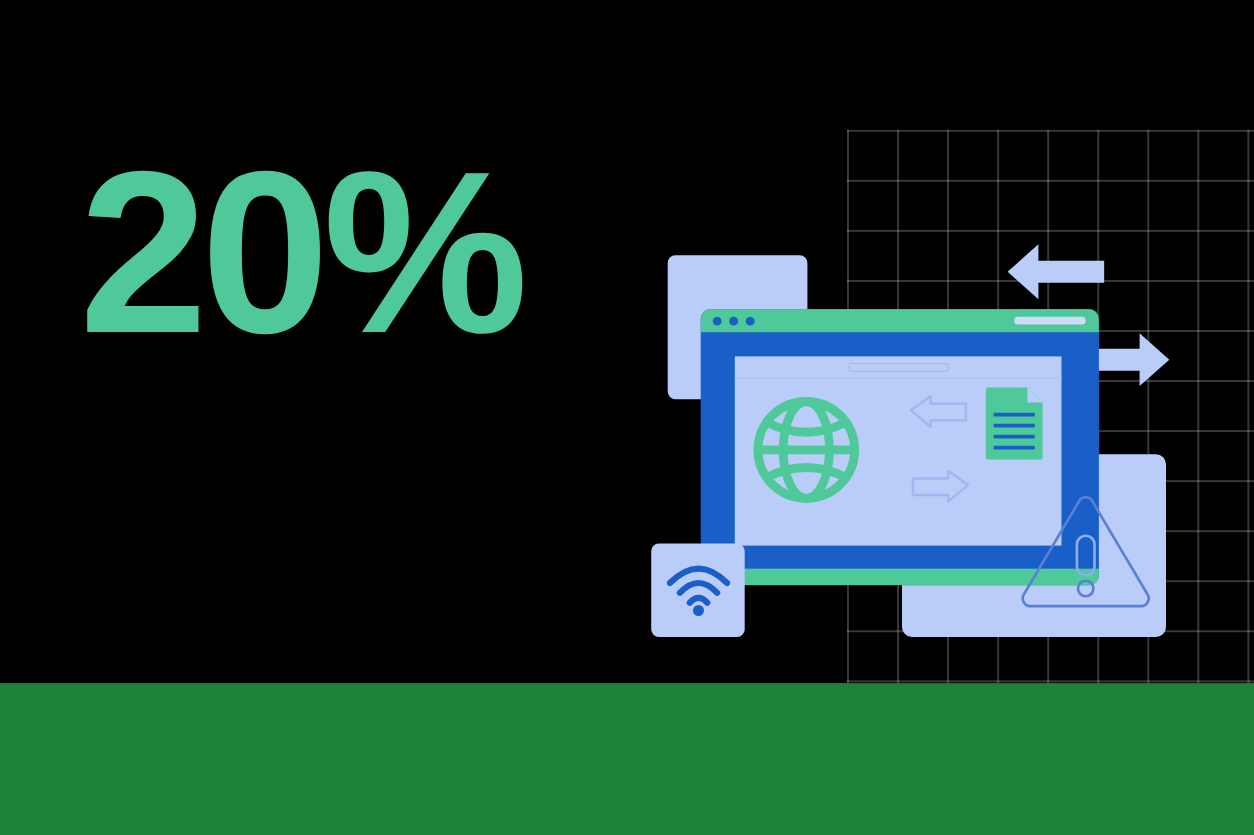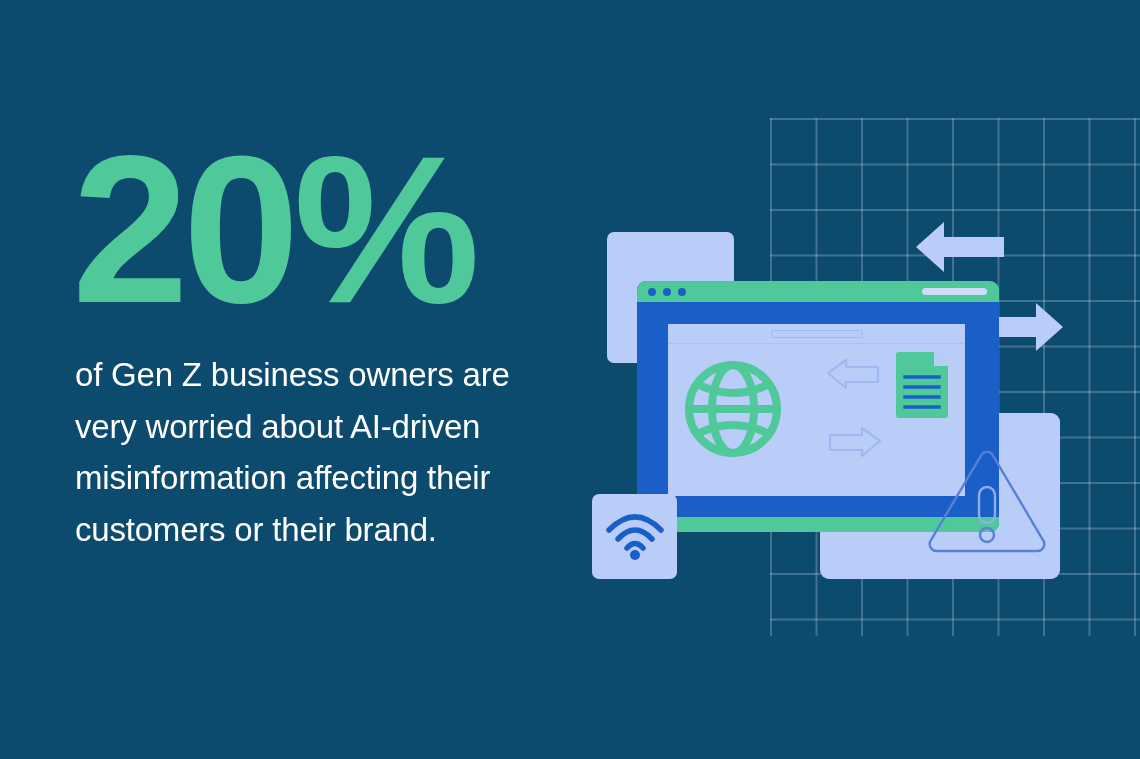--- a/index.html
+++ b/index.html
@@ -10,22 +10,22 @@
   body {
     width: 1140px;
     height: 759px;
     overflow: hidden;
     font-family: "Liberation Sans", sans-serif;
     background: #1e8138;
   }
   .stage {
     position: relative;
     width: 1140px;
-    height: 759px;
-    background: #0c4a6e;
+    height: 621px;
+    background: #000000;
     overflow: hidden;
   }
 
   
   .text-block {
     position: absolute;
     left: 72px;
     top: 132px;
     width: 500px;
   }
@@ -300,16 +300,15 @@
         <path d="M55 7 a7 7 0 0 1 10 0 L116 93 a7 7 0 0 1 -6 11 L10 104 a7 7 0 0 1 -6 -11 Z" fill="none" stroke="#5a80d6" stroke-width="2.4"></path>
         <rect x="52" y="40" width="16" height="36" rx="8" fill="none" stroke="#8fadea" stroke-width="2.4"></rect>
         <circle cx="60" cy="88" r="7" fill="none" stroke="#5a80d6" stroke-width="2.4"></circle>
       </svg>
     </div>
 
   </div>
 
   <div class="text-block">
     <div class="big-stat">20%</div>
-    <div class="sub-copy">of Gen Z business owners are very worried about AI-driven misinformation affecting their customers or their brand.</div>
   </div>
 
 </div>
 
 </body></html>

